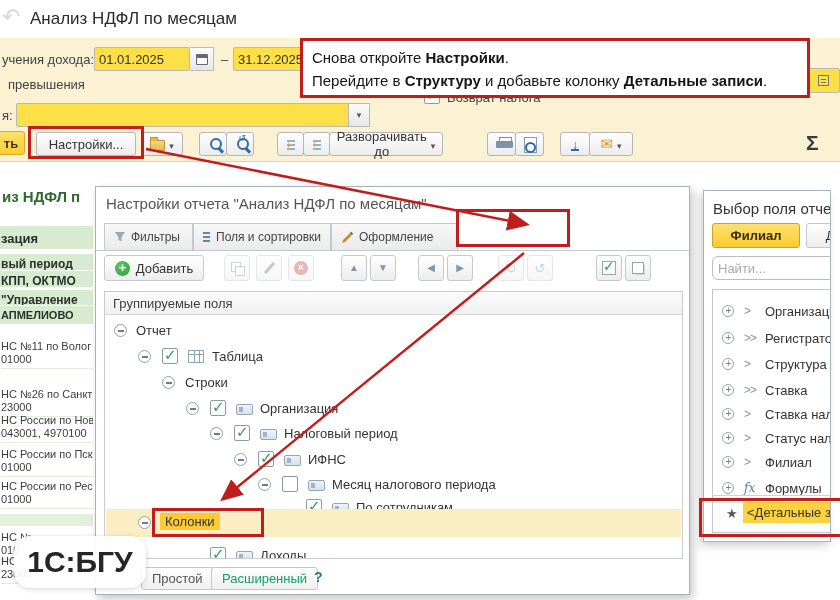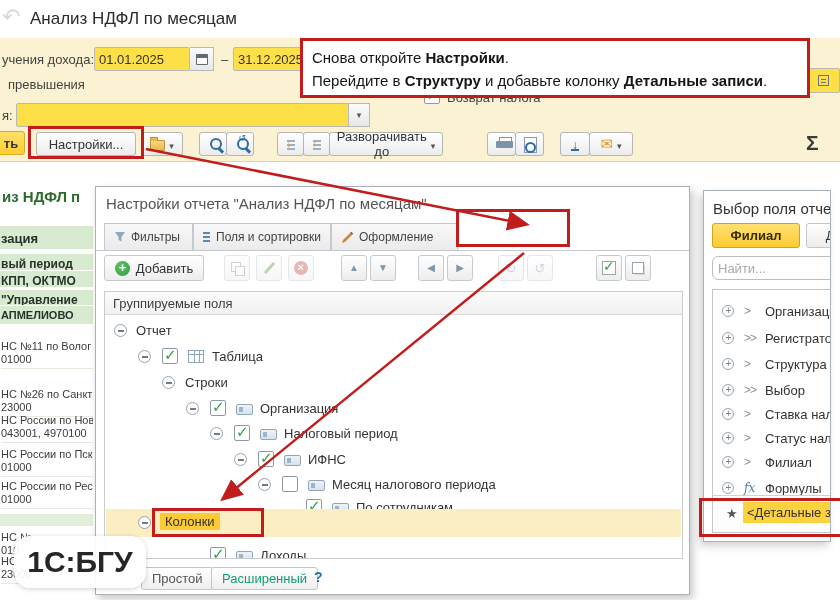--- a/index.html
+++ b/index.html
@@ -358,21 +358,21 @@
         <span class="plabel">Регистратор</span>
       </div>
     <div class="pitem" style="top:62px">
         <span class="pplus"></span>
         <span class="pmark">&gt;</span>
         <span class="plabel">Структура</span>
       </div>
     <div class="pitem" style="top:88px">
         <span class="pplus"></span>
         <span class="pmark">&gt;&gt;</span>
-        <span class="plabel">Выбор</span>
+        <span class="plabel">Ставка</span>
       </div>
     <div class="pitem" style="top:112px">
         <span class="pplus"></span>
         <span class="pmark">&gt;</span>
         <span class="plabel">Ставка налог</span>
       </div>
     <div class="pitem" style="top:136px">
         <span class="pplus"></span>
         <span class="pmark">&gt;</span>
         <span class="plabel">Статус налог</span>

